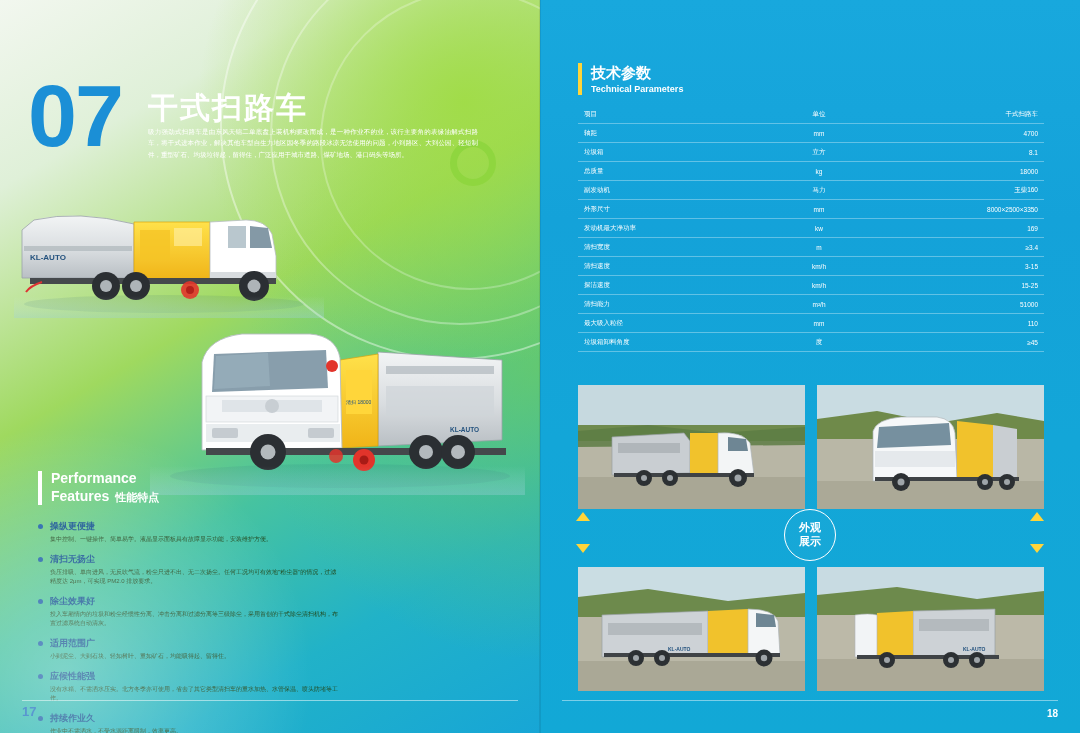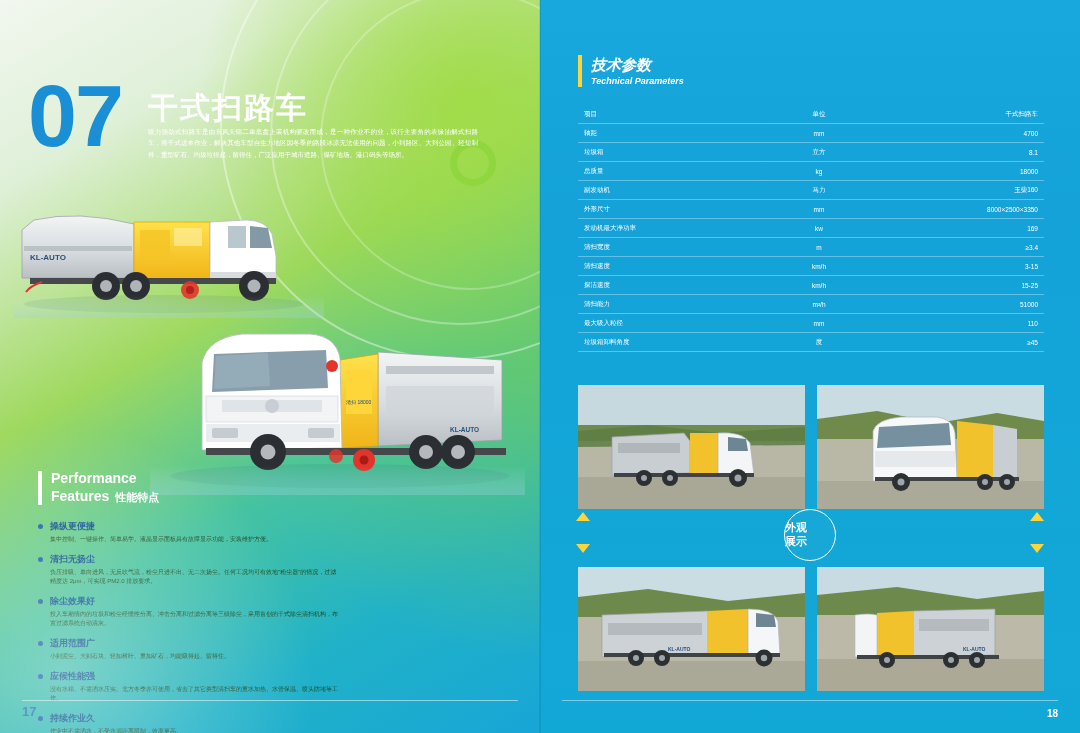--- a/index.html
+++ b/index.html
@@ -158,22 +158,22 @@
   
   .right-page {
     position: absolute;
     left: 540px; top: 0;
     width: 540px; height: 733px;
     background: linear-gradient(180deg, #18a8dd 0%, #14a2d9 30%, #13a6d8 60%, #12a8d6 100%);
     overflow: hidden;
   }
   .tech-head {
     position: absolute;
-    left: 38px; top: 55px;
-    display: flex; align-items: center; font-style: italic;
+    left: 38px; top: 63px;
+    display: flex; align-items: center;
   }
   .tech-bar {
     width: 4px; height: 32px;
     background: #ffd53a;
     margin-right: 9px;
   }
   .tech-zh {
     color: #ffffff;
     font-size: 15px;
     font-weight: bold;
@@ -222,21 +222,21 @@
 
   .badge {
     position: absolute;
     left: 50%; top: 509px;
     transform: translateX(-50%);
     width: 52px; height: 52px;
     border-radius: 50%;
     border: 1.5px solid #ffffff;
     color: #ffffff;
     display: flex; flex-direction: column;
-    align-items: flex-start; justify-content: center;
+    align-items: center; justify-content: center;
     font-size: 11px; font-weight: bold;
     line-height: 1.25;
     background: rgba(255,255,255,0.02);
     z-index: 5;
   }
   .tri {
     position: absolute;
     width: 0; height: 0;
     border-left: 7px solid transparent;
     border-right: 7px solid transparent;

